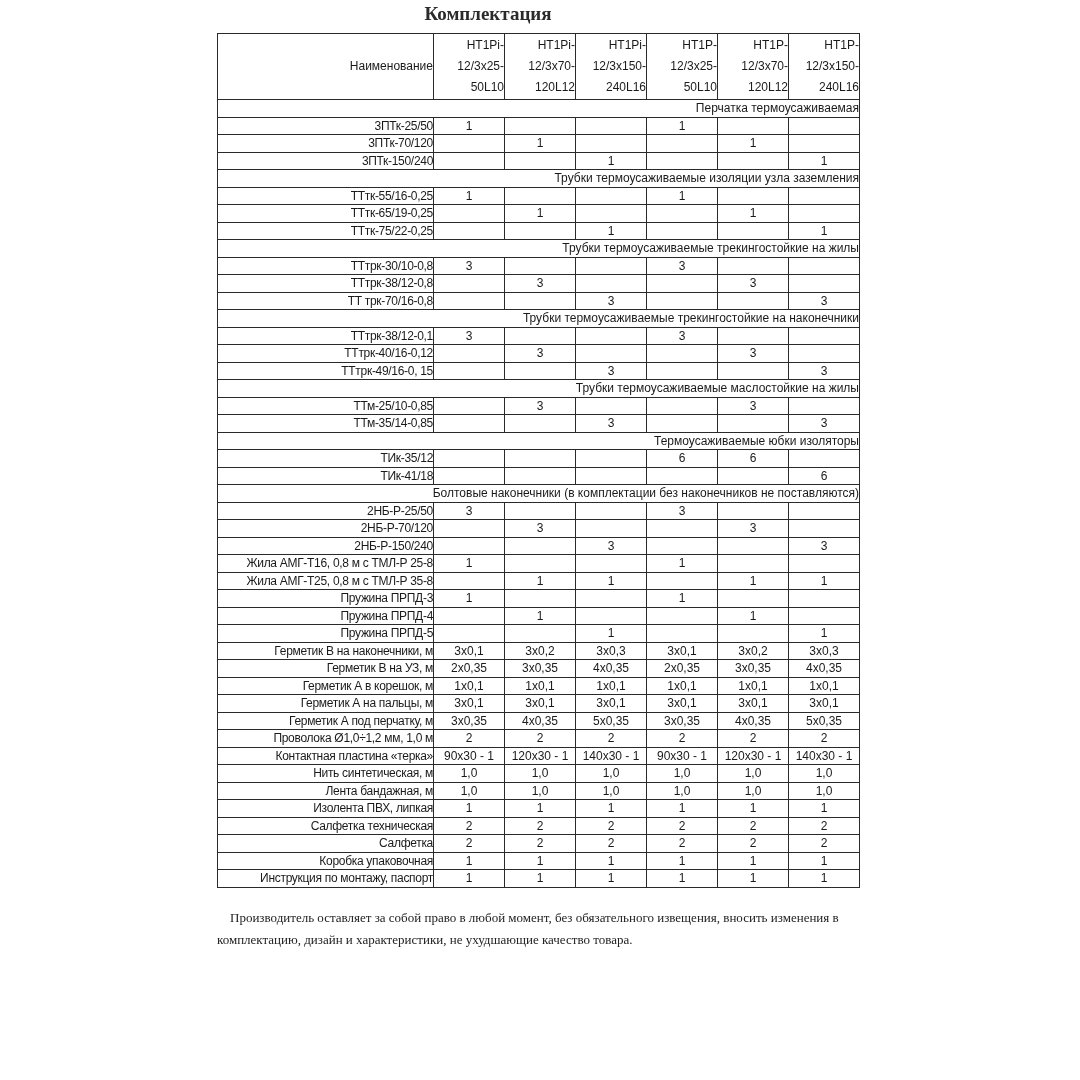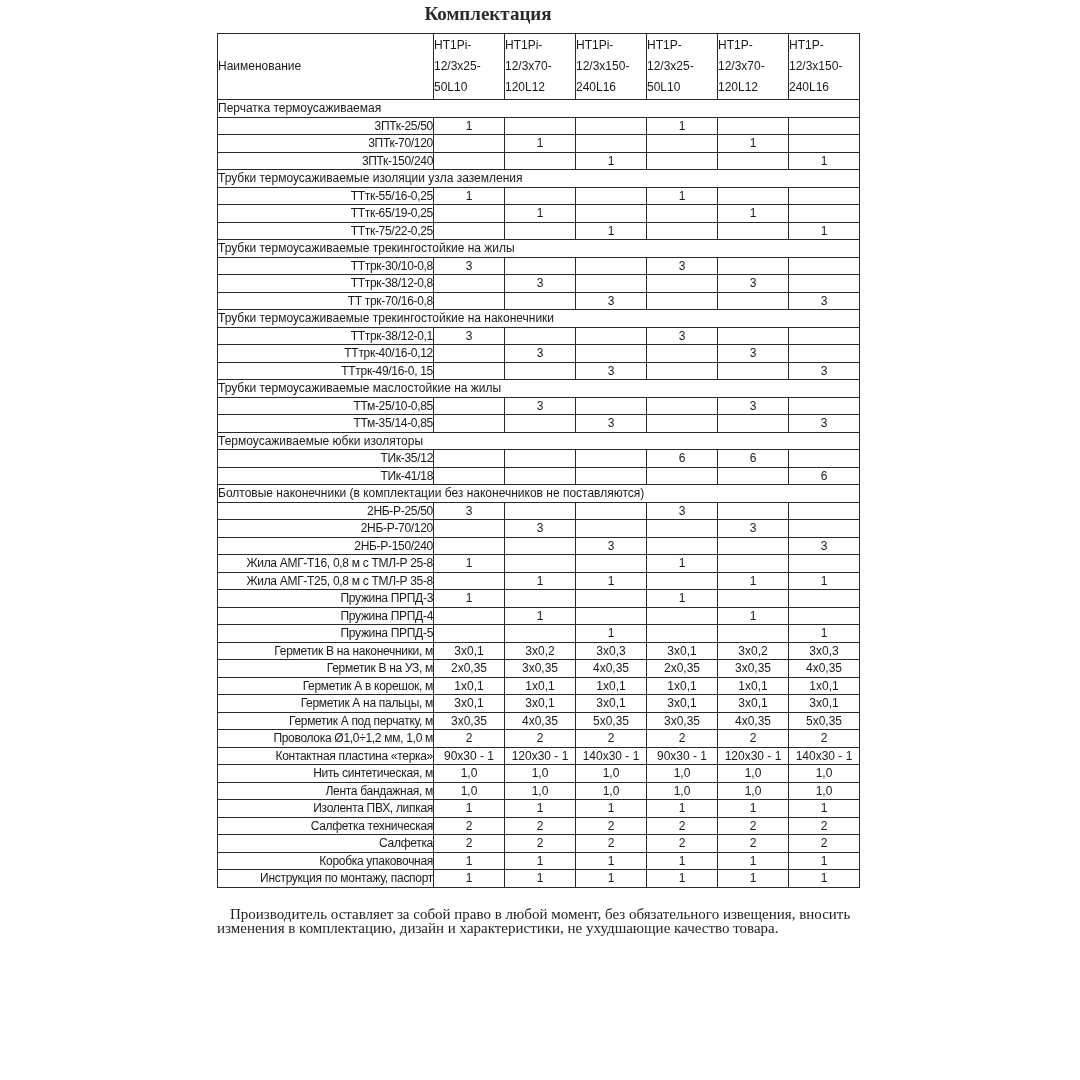--- a/index.html
+++ b/index.html
@@ -10,30 +10,30 @@
   }
   table.spec {
     position:absolute; left:217px; top:33px;
     border-collapse:collapse; table-layout:fixed;
     font-family:"Liberation Sans", sans-serif; font-size:12px; color:#1a1a1a;
   }
   table.spec td, table.spec th {
     border:1px solid #2a2a2a; padding:0; height:16.5px; line-height:16px;
     overflow:hidden; white-space:nowrap; font-weight:normal;
   }
-  table.spec th { height:65px; line-height:21px; text-align:left; vertical-align:middle; }
+  table.spec th { height:65px; line-height:21px; text-align:right; vertical-align:middle; }
   col.c-name { width:216px; }
   col.c-val { width:71px; }
   col.c-last { width:71px; }
   td.name { text-align:right; padding-left:2px; letter-spacing:-0.3px; }
   td.val { text-align:center; }
-  td.section { text-align:left; }
+  td.section { text-align:right; }
   .note {
     position:absolute; left:217px; top:907px; width:650px;
-    font-family:"Liberation Serif", serif; font-size:15px; line-height:14px; color:#222;
+    font-family:"Liberation Serif", serif; font-size:13px; line-height:22px; color:#222;
   }
   .note .indent { display:inline-block; width:13px; }
 </style>
 </head>
 <body>
 
 <div class="title">Комплектация</div>
 
 <table class="spec">
   <colgroup>

